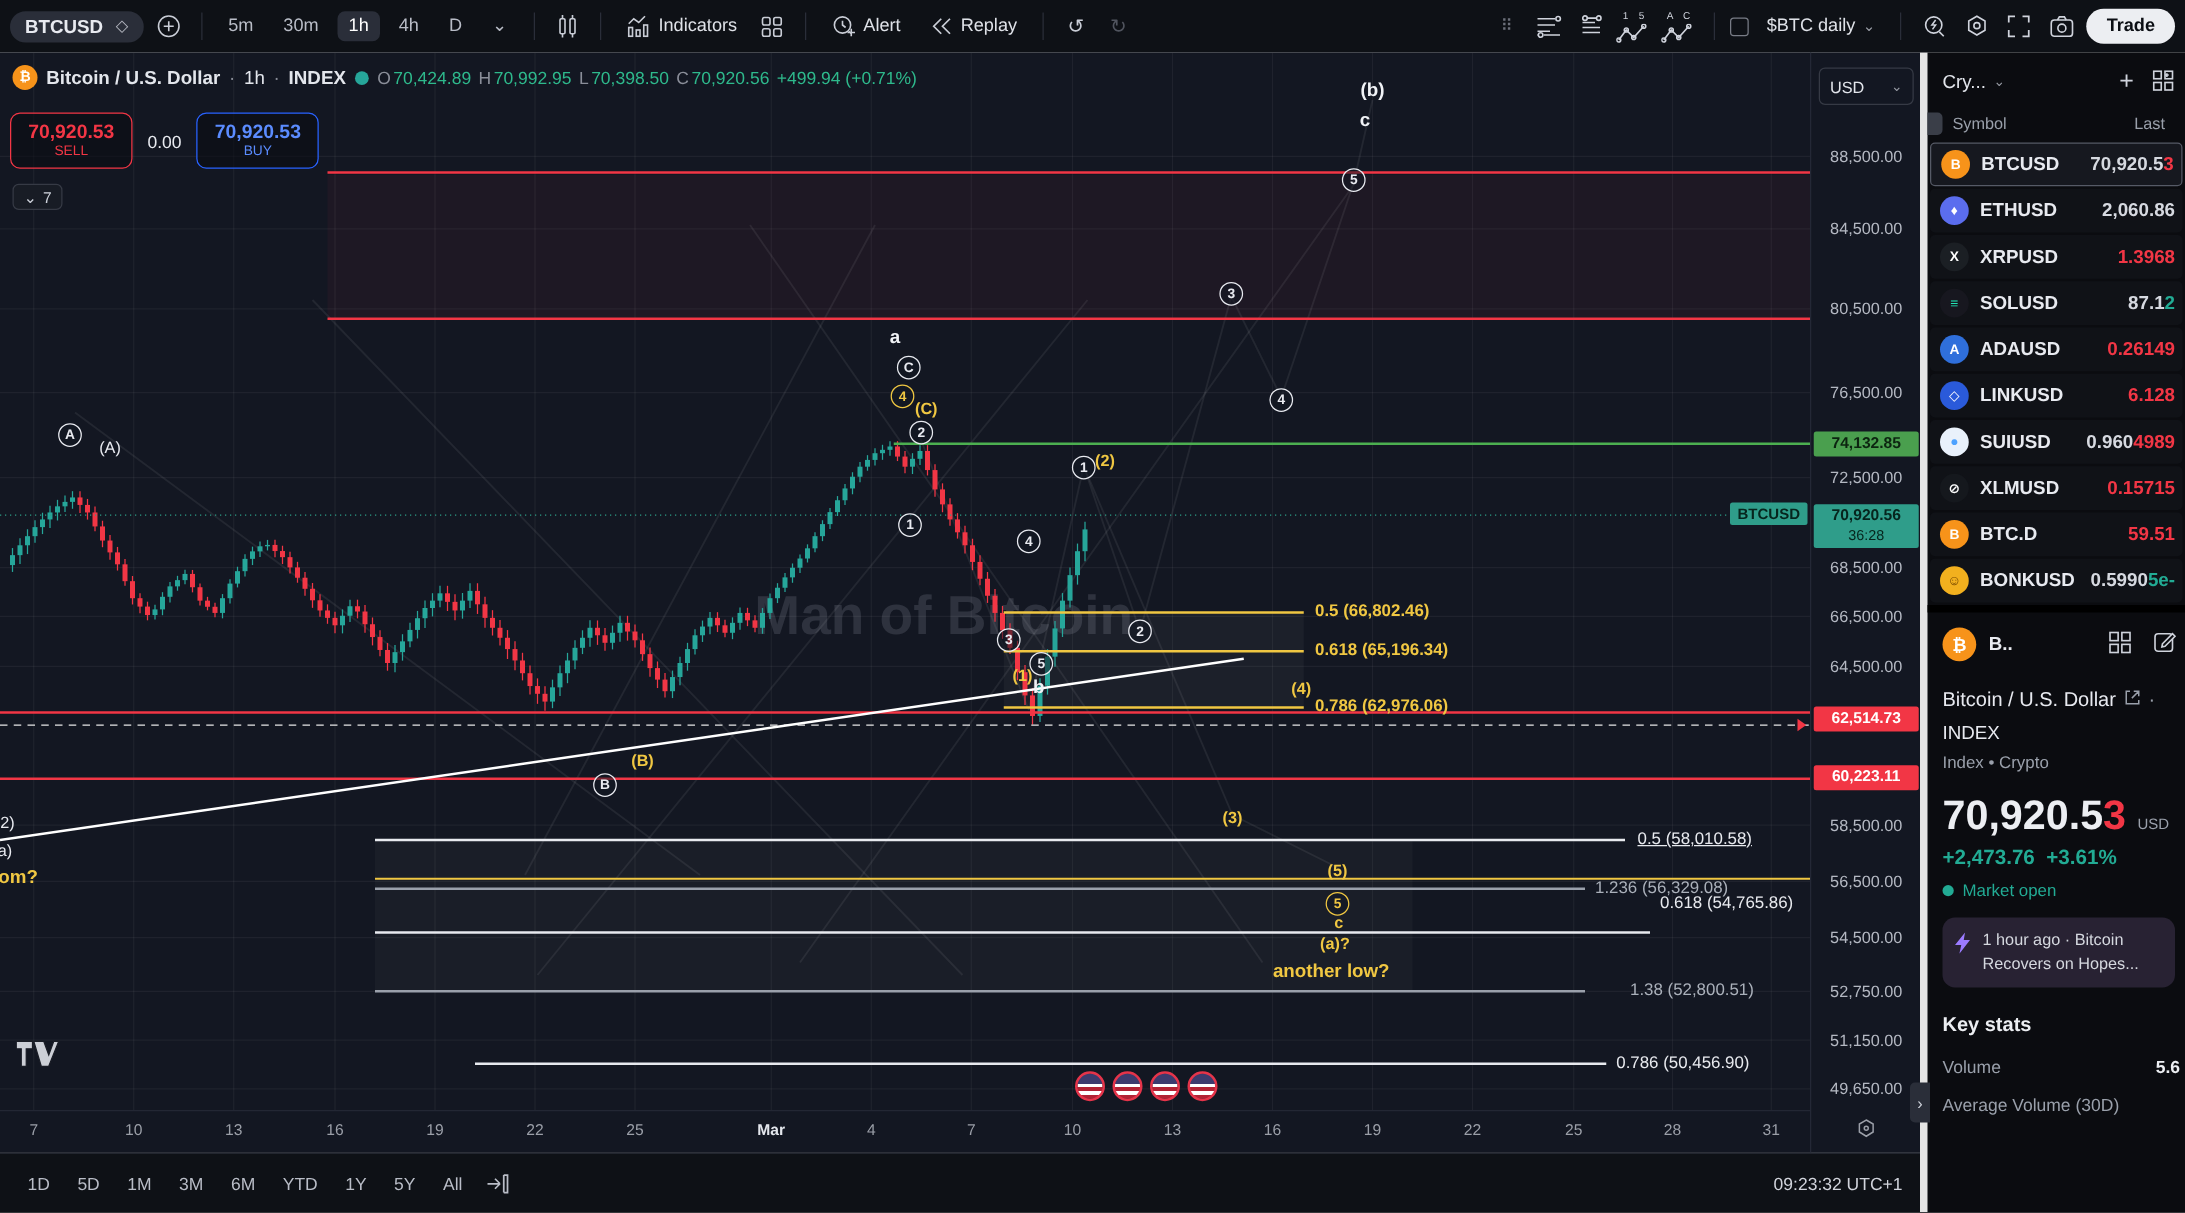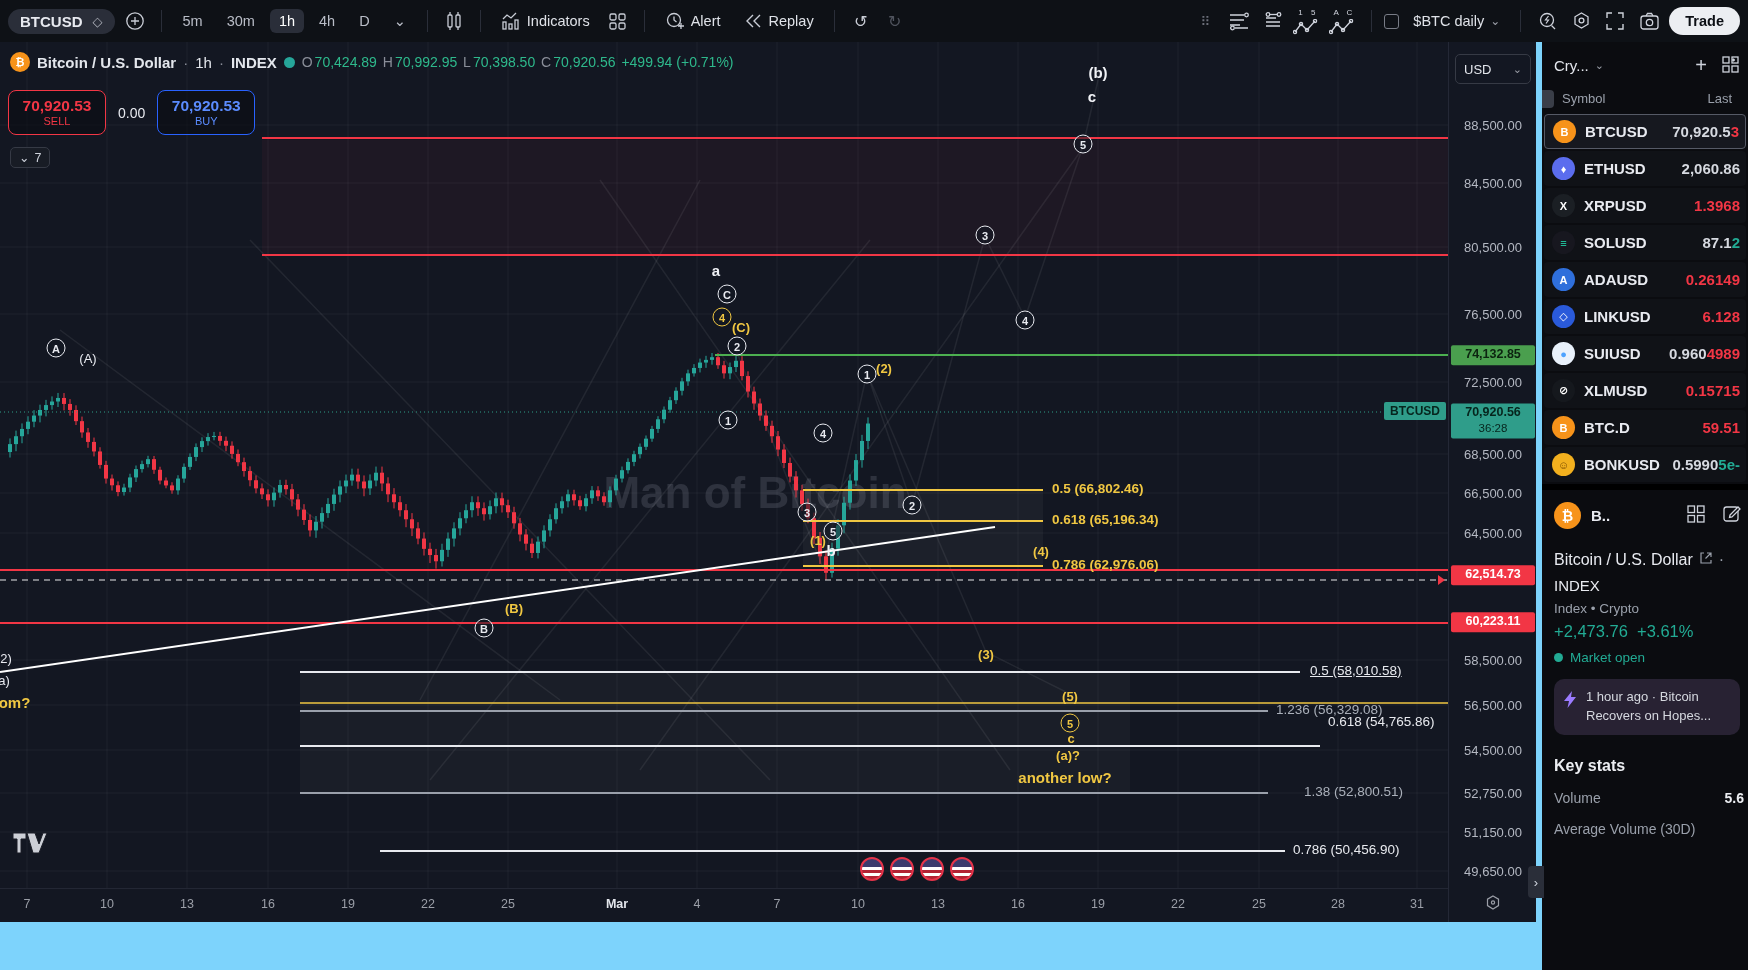--- a/index.html
+++ b/index.html
@@ -1,17 +1,17 @@
 <!DOCTYPE html>
 <html><head>
 <meta charset="utf-8">
 <style>
   html,body{margin:0;padding:0;background:#000;}
   *{box-sizing:border-box;}
-  #app{position:relative;width:1748px;height:970px;background:#7dd3fc;overflow:hidden;
+  #app{position:relative;width:1748px;height:970px;background:#e5e5e5;overflow:hidden;
        font-family:"Liberation Sans","DejaVu Sans",sans-serif;color:#d1d4dc;font-size:14px;}
   
   #topbar{position:absolute;left:0;top:0;width:1748px;height:42px;background:#0e1116;
           display:flex;align-items:center;justify-content:space-between;padding:0 8px;}
   .tbgroup{display:flex;align-items:center;gap:6px;}
   .sep{width:1px;height:22px;background:#2a2e39;margin:0 6px;}
   .chip{display:flex;align-items:center;gap:10px;background:#2a2e39;border-radius:16px;
         padding:4px 12px;font-weight:bold;font-size:15px;color:#e8eaf0;cursor:pointer;}
   .dia{color:#b2b5be;font-size:13px;}
   .iconbtn{width:28px;height:28px;display:flex;align-items:center;justify-content:center;
@@ -101,21 +101,21 @@
   #dethead{display:flex;align-items:center;gap:10px;}
   #dethead .bigcoin{width:27px;height:27px;border-radius:50%;background:#f7931a;color:#fff;font-weight:bold;
                     display:flex;align-items:center;justify-content:center;font-size:14px;}
   #dethead .nm{font-size:15px;font-weight:bold;color:#e8eaf0;margin-right:auto;}
   #detpair{margin-top:22px;font-size:16px;color:#e8eaf0;display:flex;align-items:center;gap:6px;}
   #detvenue{margin-top:8px;font-size:15px;color:#e8eaf0;}
   #detmeta{margin-top:7px;font-size:13.5px;color:#9aa0ab;}
   #bigprice{margin-top:16px;font-size:33px;font-weight:bold;color:#eceef2;white-space:nowrap;}
   #bigprice .r{color:#f23645;}
   #bigprice .cur{font-size:12px;color:#9aa0ab;font-weight:normal;}
-  #chg{margin-top:6px;font-size:16.5px;font-weight:normal;color:#22ab94;}
+  #chg{margin-top:6px;font-size:16.5px;font-weight:bold;color:#22ab94;}
   #mkt{margin-top:9px;font-size:13.5px;color:#22ab94;display:flex;align-items:center;gap:7px;}
   #mkt .dot{width:9px;height:9px;border-radius:50%;background:#22ab94;}
   #news{margin:14px 8px 0 0;background:#282233;border-radius:10px;padding:9px 10px;display:flex;gap:9px;cursor:pointer;}
   #news .txt{font-size:13px;color:#d5d8df;line-height:1.45;}
   #keystats{margin-top:22px;font-size:16px;font-weight:bold;color:#eceef2;}
   .statrow{display:flex;justify-content:space-between;margin-top:15px;padding-right:4px;}
   .statrow .k{font-size:14px;color:#9aa0ab;}
   .statrow .v{font-size:14px;font-weight:bold;color:#eceef2;}
   #collapse{position:absolute;left:1528px;top:866px;width:16px;height:32px;background:#2a2e39;border-radius:4px 0 0 4px;
             color:#cfd3dc;display:flex;align-items:center;justify-content:center;font-size:13px;z-index:6;cursor:pointer;}
@@ -760,20 +760,41 @@
       <div class="ptick" style="top: 708px;">54,500.00</div>
       <div class="ptick" style="top: 751px;">52,750.00</div>
       <div class="ptick" style="top: 790px;">51,150.00</div>
       <div class="ptick" style="top: 829px;">49,650.00</div>
       <div class="ptag" style="top: 313px; background: rgb(74, 159, 78); color: rgb(12, 36, 16);">74,132.85</div>
       <div class="ptag" style="top: 379px; background: rgb(47, 157, 138); color: rgb(6, 37, 29);">70,920.56<br><span style="font-weight:normal;font-size:11.5px;">36:28</span></div>
       <div class="ptag" style="top: 533px; background: rgb(242, 54, 69); color: rgb(255, 255, 255);">62,514.73</div>
       <div class="ptag" style="top: 580px; background: rgb(242, 54, 69); color: rgb(255, 255, 255);">60,223.11</div>
     </div>
 
+  <div id="bbar">
+    <div class="tbgroup" id="ranges">
+        <div class="range">1D</div>
+        <div class="range">5D</div>
+        <div class="range">1M</div>
+        <div class="range">3M</div>
+        <div class="range">6M</div>
+        <div class="range">YTD</div>
+        <div class="range">1Y</div>
+        <div class="range">5Y</div>
+        <div class="range">All</div>
+        <div class="iconbtn">
+          <svg width="20" height="20" viewBox="0 0 20 20" fill="none" stroke="#b9bdc7" stroke-width="1.4">
+            <path d="M2 10h10m0 0l-4-4m4 4l-4 4M15 3v14M15 3h3v14h-3"></path>
+          </svg>
+        </div>
+      </div>
+    <div class="tbgroup">
+      <div id="clock">09:23:32 UTC+1</div>
+    </div>
+  </div>
 
   <div id="rpanel">
     <div id="wlhead">
       <span class="tab">
         <span>Cry...</span>
         <span style="color:#9b9fa8;font-size:11px;">⌄</span>
       </span>
       <span style="margin-left:auto;display:flex;gap:14px;align-items:center;">
         <span style="font-size:20px;color:#cfd3dc;cursor:pointer;">+</span>
         <span style="cursor:pointer;">
@@ -868,20 +889,24 @@
         <span>Bitcoin / U.S. Dollar</span>
         <span>
           <svg width="14" height="14" viewBox="0 0 14 14" fill="none" stroke="#9aa0ab" stroke-width="1.2">
               <path d="M5 2H2v10h10V9M8 2h4v4M12 2L6.5 7.5"></path>
             </svg>
         </span>
         <span style="color:#9aa0ab;">·</span>
       </div>
       <div id="detvenue">INDEX</div>
       <div id="detmeta">Index • Crypto</div>
+      <div id="bigprice">
+        <span>70,920.5</span><span class="r">3</span>
+        <span class="cur">USD</span>
+      </div>
       <div id="chg">
         <span>+2,473.76</span>&nbsp;&nbsp;<span>+3.61%</span>
       </div>
       <div id="mkt">
         <span class="dot"></span>
         <span>Market open</span>
       </div>
       <div id="news">
         <span style="padding-top:3px;">
           <svg width="13" height="17" viewBox="0 0 13 17">

